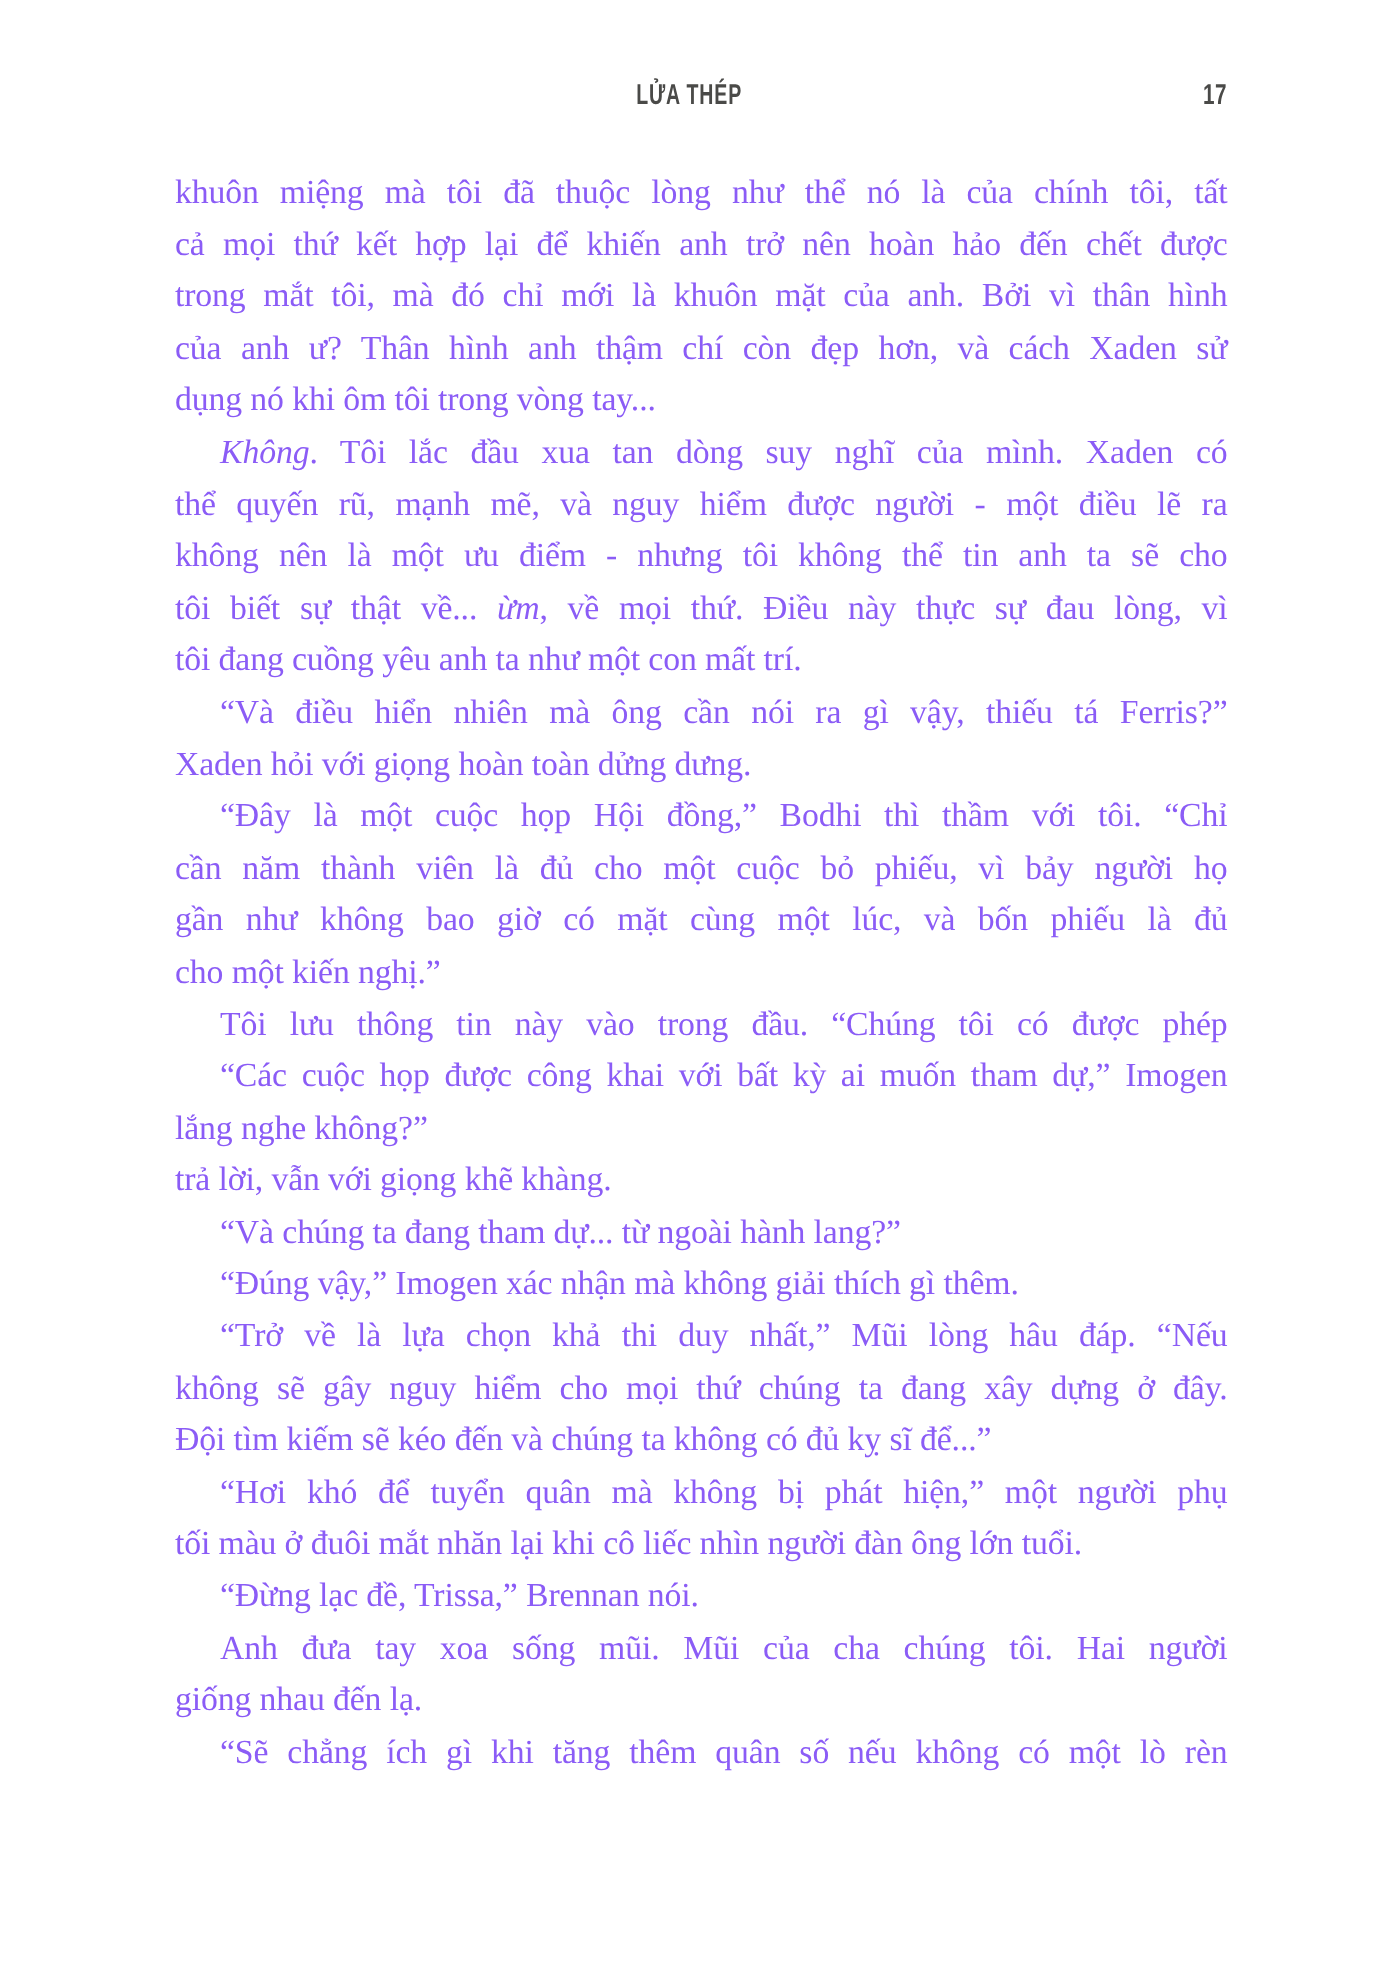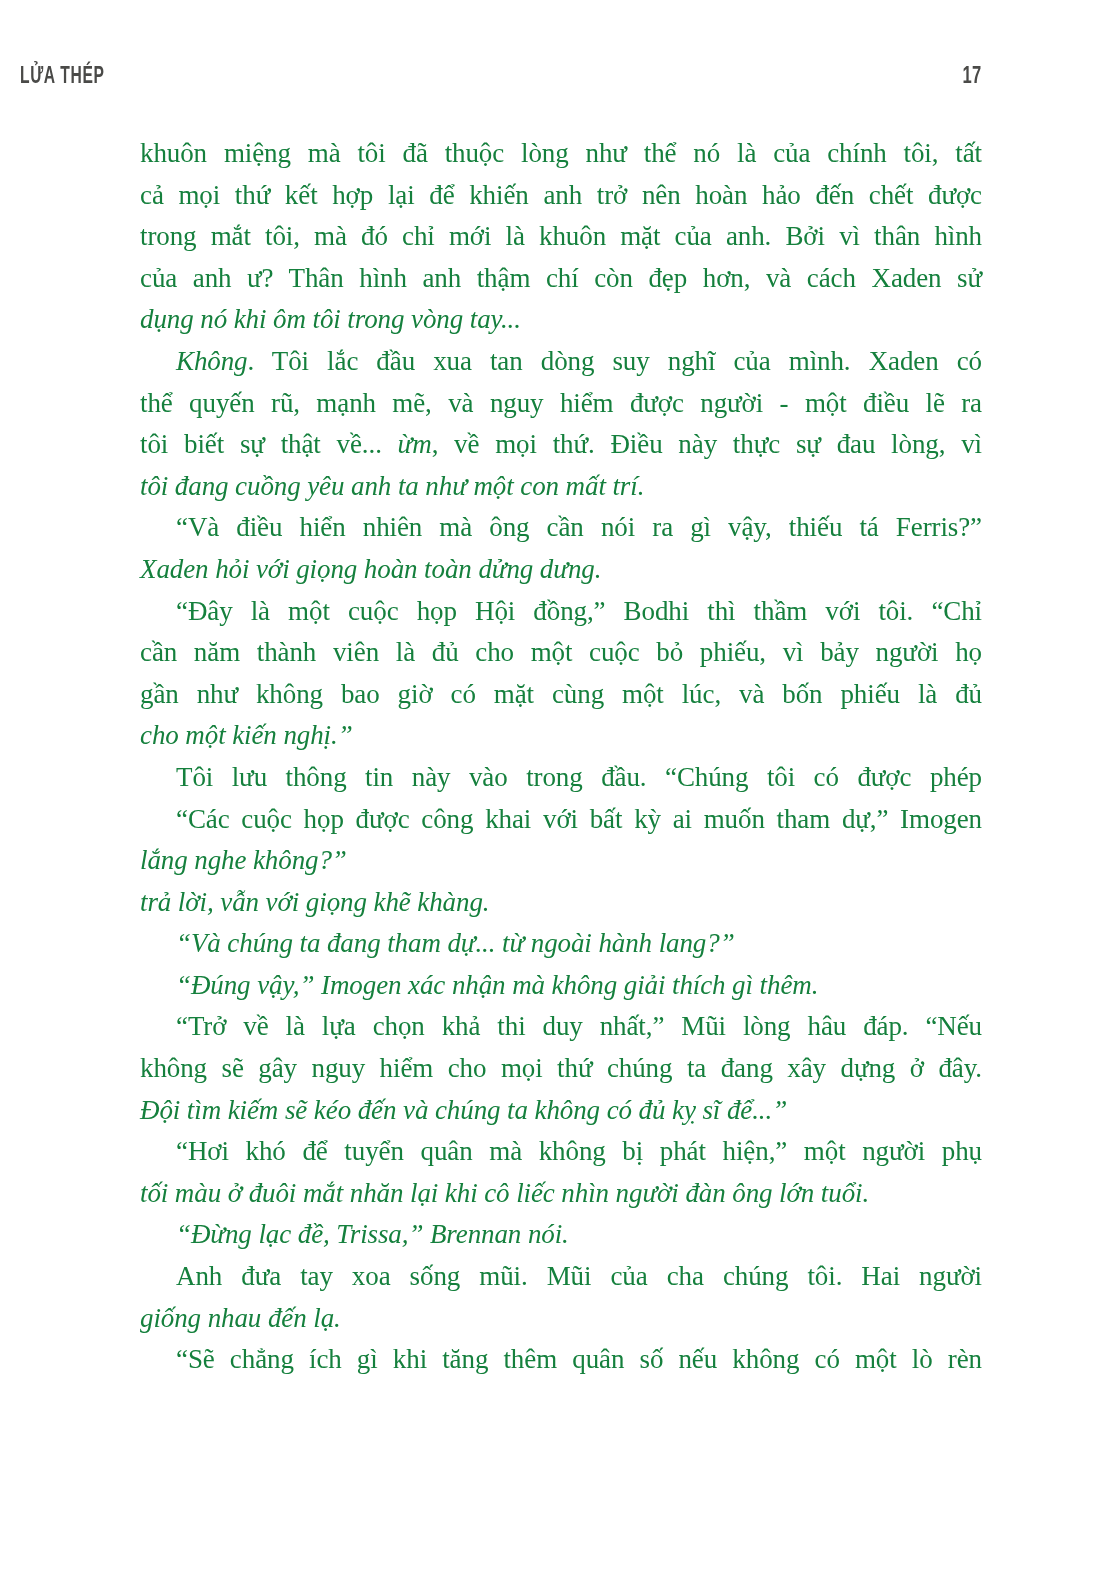--- a/index.html
+++ b/index.html
@@ -12,20 +12,21 @@
     position:relative;
     width:1103px;height:1575px;
     background:#ffffff;
     overflow:hidden;
   }
   
   .running-head{
     position:absolute;
     top:62px;left:0;right:0;
     height:28px;
+    text-align:center;
     color:#4a4a48;
     font-family:"Liberation Sans", sans-serif;
   }
   .running-head .title{
     display:inline-block;
     font-size:23px;
     font-weight:700;
     letter-spacing:1px;
     transform:scaleX(0.68);
     transform-origin:center center;
@@ -39,36 +40,35 @@
     font-weight:700;
     letter-spacing:0.5px;
     transform:scaleX(0.72);
     transform-origin:right center;
   }
   
   .body-text{
     position:absolute;
     left:140px;top:133px;
     width:842px;
-    color:#15803d;
+    color:#8b5cf6;
     font-size:27px;
     letter-spacing:-0.1px;
   }
   .line{
     height:41.6px;
     line-height:41.6px;
     text-align:justify;
     text-align-last:justify;
     text-justify:inter-word;
     white-space:nowrap; 
   }
   .line{white-space:normal;} 
   .line.para-end{
     text-align-last:left;
-    font-style:italic;
   }
   .line.indent{
     text-indent:36px;
   }
   .line i{font-style:italic;}
 </style>
 </head>
 <body>
 
 <div class="page">
@@ -77,20 +77,21 @@
     <span class="pagenum">17</span>
   </div>
   <div class="body-text">
       <div class="line"><span>khuôn miệng mà tôi đã thuộc lòng như thể nó là của chính tôi, tất</span></div>
       <div class="line"><span>cả mọi thứ kết hợp lại để khiến anh trở nên hoàn hảo đến chết được</span></div>
       <div class="line"><span>trong mắt tôi, mà đó chỉ mới là khuôn mặt của anh. Bởi vì thân hình</span></div>
       <div class="line"><span>của anh ư? Thân hình anh thậm chí còn đẹp hơn, và cách Xaden sử</span></div>
       <div class="line para-end"><span>dụng nó khi ôm tôi trong vòng tay...</span></div>
       <div class="line indent"><i>Không</i><span>. Tôi lắc đầu xua tan dòng suy nghĩ của mình. Xaden có</span></div>
       <div class="line"><span>thể quyến rũ, mạnh mẽ, và nguy hiểm được người - một điều lẽ ra</span></div>
+      <div class="line"><span>không nên là một ưu điểm - nhưng tôi không thể tin anh ta sẽ cho</span></div>
       <div class="line"><span>tôi biết sự thật về... </span><i>ừm</i><span>, về mọi thứ. Điều này thực sự đau lòng, vì</span></div>
       <div class="line para-end"><span>tôi đang cuồng yêu anh ta như một con mất trí.</span></div>
       <div class="line indent"><span>“Và điều hiển nhiên mà ông cần nói ra gì vậy, thiếu tá Ferris?”</span></div>
       <div class="line para-end"><span>Xaden hỏi với giọng hoàn toàn dửng dưng.</span></div>
       <div class="line indent"><span>“Đây là một cuộc họp Hội đồng,” Bodhi thì thầm với tôi. “Chỉ</span></div>
       <div class="line"><span>cần năm thành viên là đủ cho một cuộc bỏ phiếu, vì bảy người họ</span></div>
       <div class="line"><span>gần như không bao giờ có mặt cùng một lúc, và bốn phiếu là đủ</span></div>
       <div class="line para-end"><span>cho một kiến nghị.”</span></div>
       <div class="line indent"><span>Tôi lưu thông tin này vào trong đầu. “Chúng tôi có được phép</span></div>
       <div class="line indent"><span>“Các cuộc họp được công khai với bất kỳ ai muốn tham dự,” Imogen</span></div>

